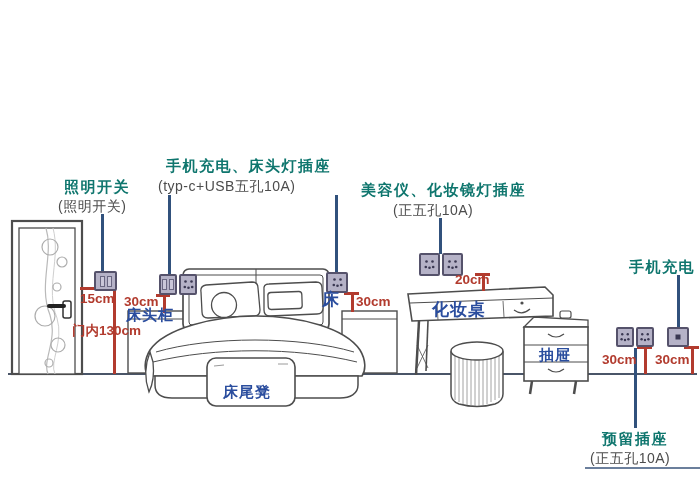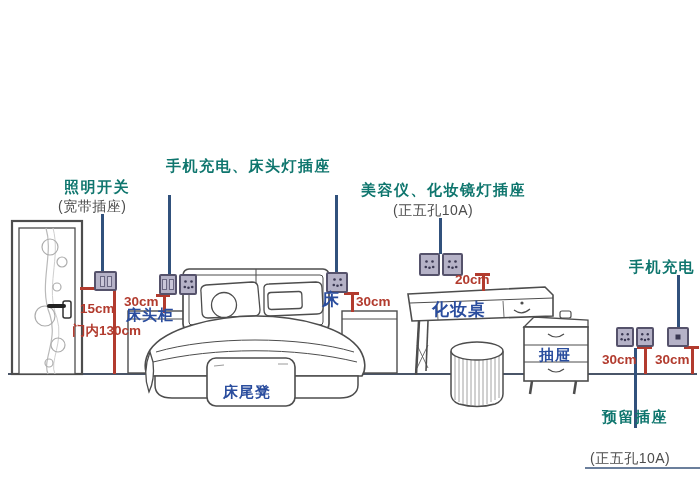--- a/index.html
+++ b/index.html
@@ -232,34 +232,35 @@
 
   <div class="abs outlet" style="left:667px;top:327px;width:22px;height:20px">
     <div class="module">
       <svg width="12" height="12" viewBox="0 0 12 12">
           <rect x="3.5" y="3.5" width="5" height="5" fill="#3a3852"></rect>
         </svg>
     </div>
   </div>
 
   <div class="abs ann-title" style="left:64px;top:178px">照明开关</div>
-  <div class="abs ann-sub" style="left:58px;top:198px">(宽带插座)</div>
+  <div class="abs ann-sub" style="left:58px;top:198px">(照明开关)</div>
 
   <div class="abs ann-title" style="left:166px;top:157px">手机充电、床头灯插座</div>
+  <div class="abs ann-sub" style="left:158px;top:178px">(typ-c+USB五孔10A)</div>
 
   <div class="abs ann-title" style="left:361px;top:181px">美容仪、化妆镜灯插座</div>
   <div class="abs ann-sub" style="left:393px;top:202px">(正五孔10A)</div>
 
   <div class="abs ann-title" style="left:629px;top:258px">手机充电</div>
 
-  <div class="abs ann-title" style="left:602px;top:408px">预留插座</div>
+  <div class="abs ann-title" style="left:602px;top:430px">预留插座</div>
   <div class="abs ann-sub" style="left:590px;top:450px">(正五孔10A)</div>
   <div class="abs cutline" style="left:585px;top:467px;width:115px;height:2px"></div>
 
-  <div class="abs dim" style="left:80px;top:301px">15cm</div>
+  <div class="abs dim" style="left:80px;top:291px">15cm</div>
   <div class="abs dim" style="left:72px;top:322px">门内130cm</div>
   <div class="abs dim" style="left:124px;top:294px">30cm</div>
   <div class="abs dim" style="left:356px;top:294px">30cm</div>
   <div class="abs dim" style="left:455px;top:272px">20cm</div>
   <div class="abs dim" style="left:602px;top:352px">30cm</div>
   <div class="abs dim" style="left:655px;top:352px">30cm</div>
 
   <div class="abs flabel lg" style="left:322px;top:288px">床</div>
   <div class="abs flabel" style="left:126px;top:306px">床头柜</div>
   <div class="abs flabel" style="left:223px;top:383px">床尾凳</div>

